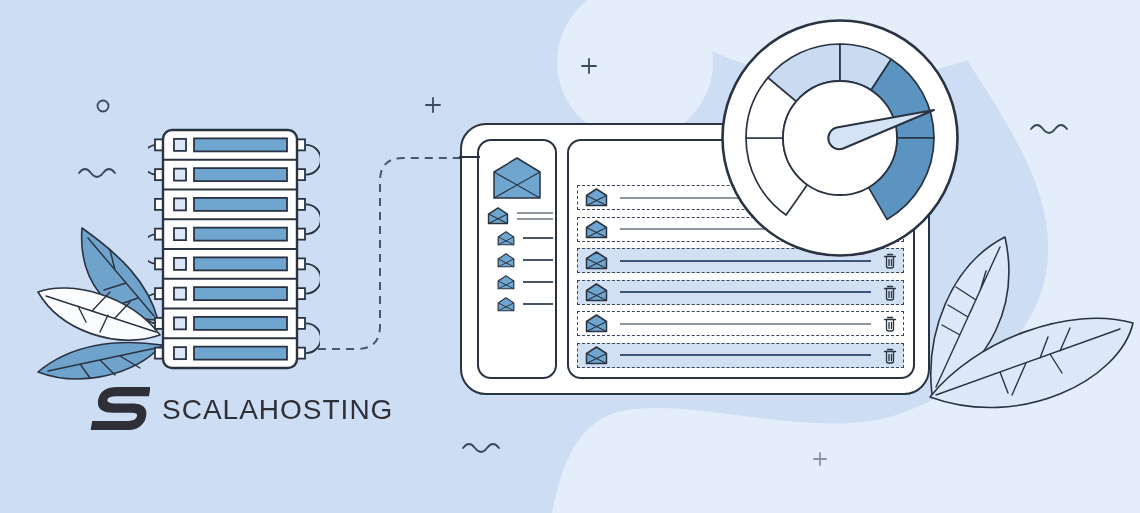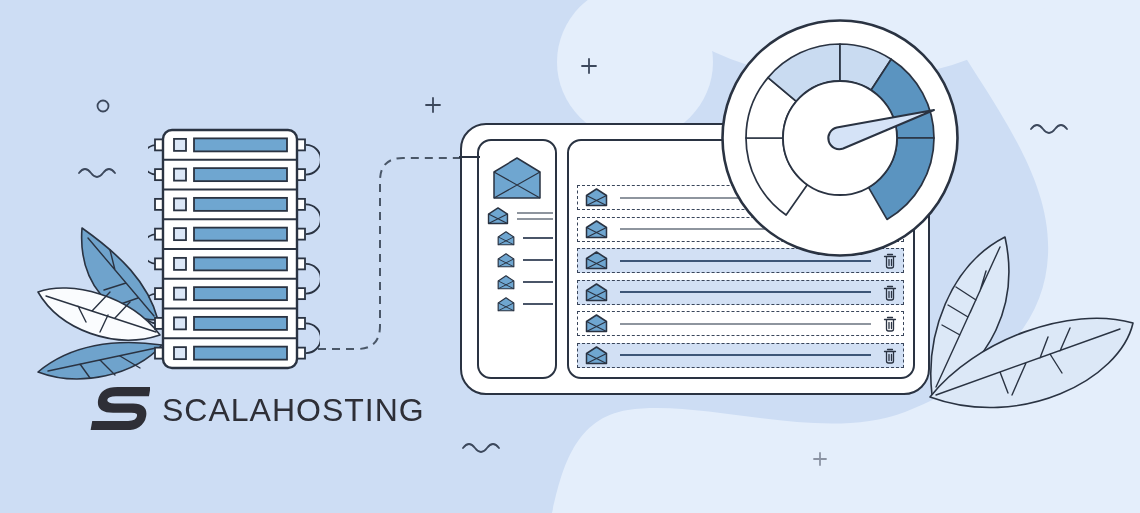--- a/index.html
+++ b/index.html
@@ -63,21 +63,21 @@
   .gauge-outer{fill:#fff;stroke:var(--outline,#2a3342);stroke-width:2.6;}
   .seg{stroke:var(--outline,#2a3342);stroke-width:1.7;stroke-linejoin:round;}
   .seg.white{fill:#fff;}
   .seg.light{fill:var(--accent_light,#c9dbf1);}
   .seg.dark{fill:var(--accent_dark,#5b94c0);}
   .gauge-inner{fill:#fff;stroke:var(--outline,#2a3342);stroke-width:1.8;}
   .needle{fill:var(--needle_fill,#d5e3f7);stroke:var(--outline,#2a3342);stroke-width:2;stroke-linejoin:round;}
   
   #logo{left:86px;top:384px;display:flex;align-items:center;gap:12px;z-index:5;}
   #logo-mark path{fill:none;stroke:var(--logo_color,#2e2f37);stroke-width:9.5;stroke-linejoin:round;}
-  #logo-text{font-size:32px;letter-spacing:1px;color:var(--logo_color,#2e2f37);font-weight:400;}
+  #logo-text{font-size:28px;letter-spacing:1px;color:var(--logo_color,#2e2f37);font-weight:400;}
 </style>
 </head>
 <body>
 
 <div id="stage" style="--bg: #cdddf4; --bg_light: #e4eefb; --outline: #2a3342; --accent: #6fa6d0; --accent_dark: #5b94c0; --accent_light: #c9dbf1; --panel_bg: #ffffff; --row_highlight: #d2e0f4; --row_border: #39455a; --line_gray: #8e959e; --line_dark: #4a5568; --line_dark2: #3d5677; --square_fill: #dbe7f7; --needle_fill: #d5e3f7; --leaf_blue: #6fa3cc; --leaf_light: #dce8f7; --leaf_white: #fafcfe; --dash_color: #4a5768; --decor_stroke: #3c485c; --decor_soft: #8b93a3; --logo_color: #2e2f37;">
 
   <svg id="bg" class="abs" width="1140" height="513">
     <path class="blob" d="M930 0 C 985 95 1052 170 1048 255 C 1045 320 1000 375 905 412 C 820 444 705 398 628 410 C 575 418 562 468 552 513 L 1140 513 L 1140 0 Z"></path>
     <ellipse class="blob" cx="850" cy="-45" rx="215" ry="125"></ellipse>
     <circle class="blob" cx="635" cy="62" r="78"></circle>

